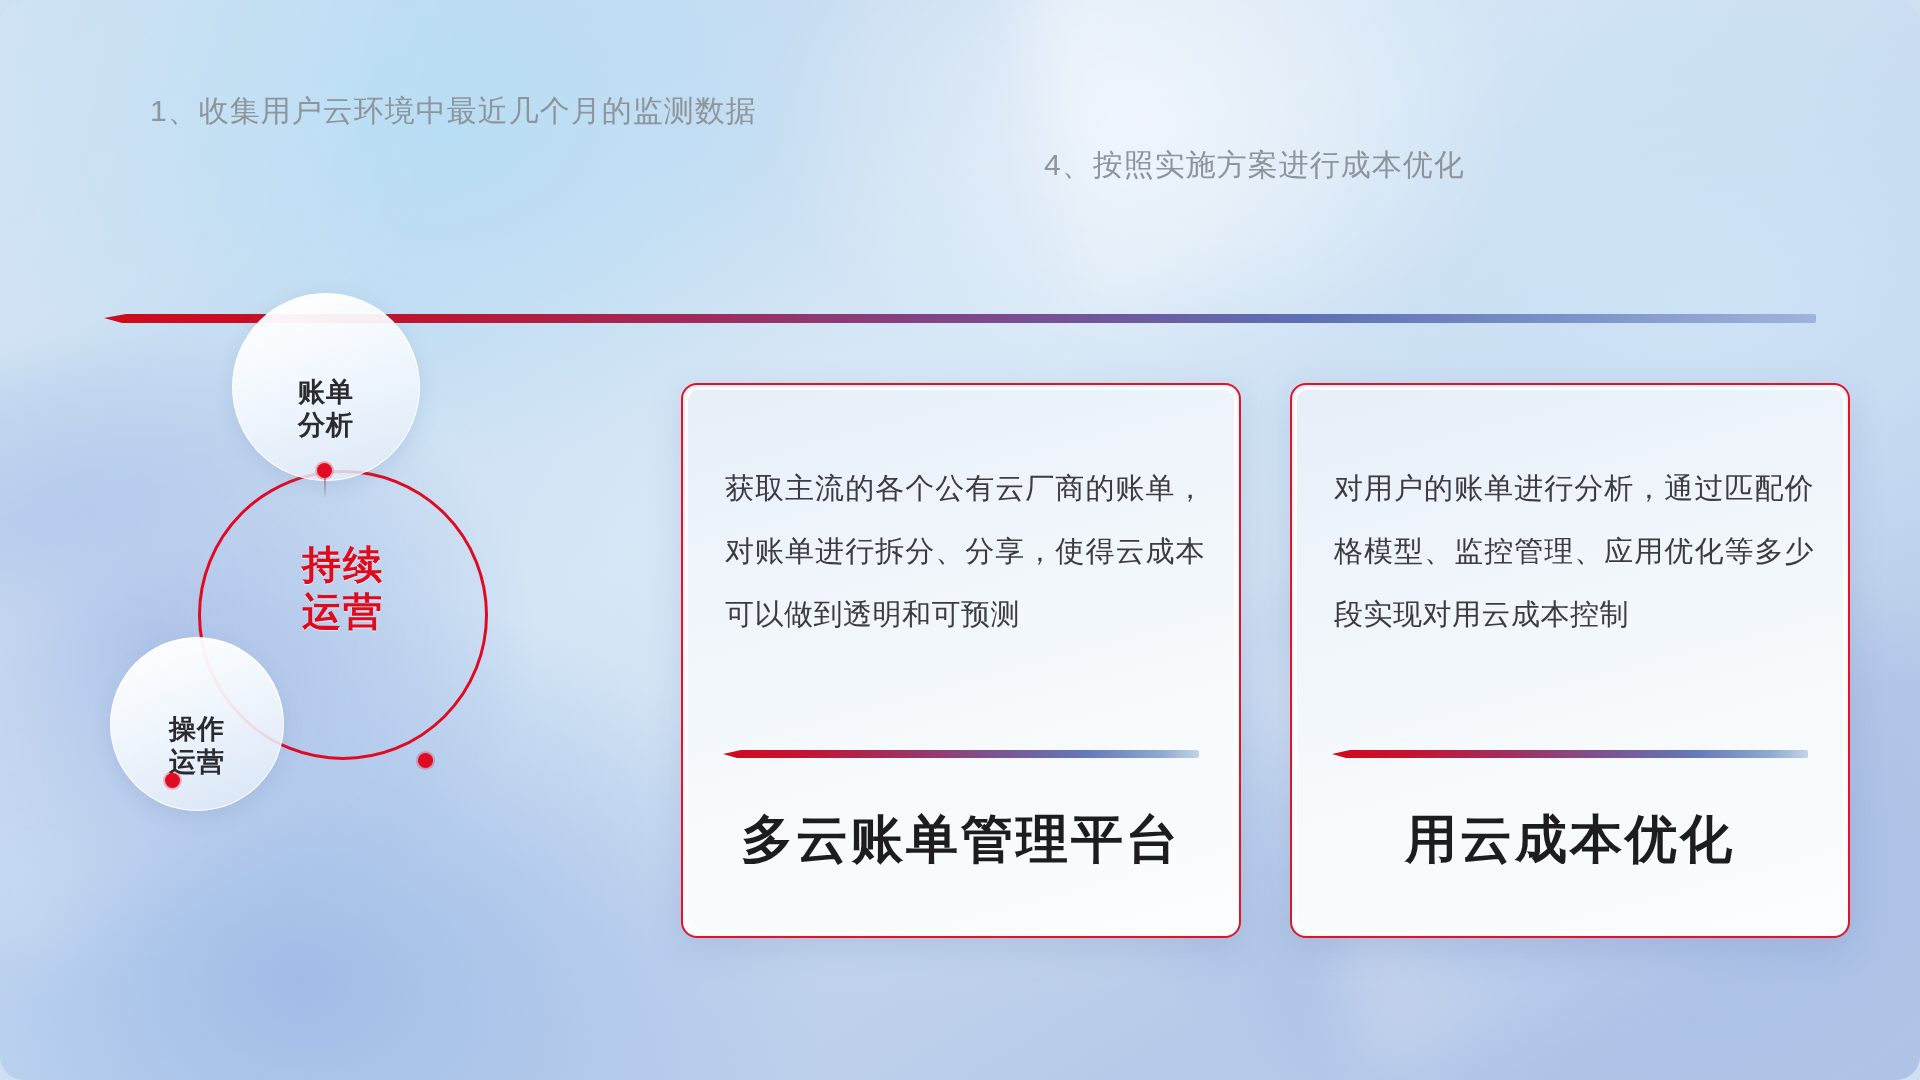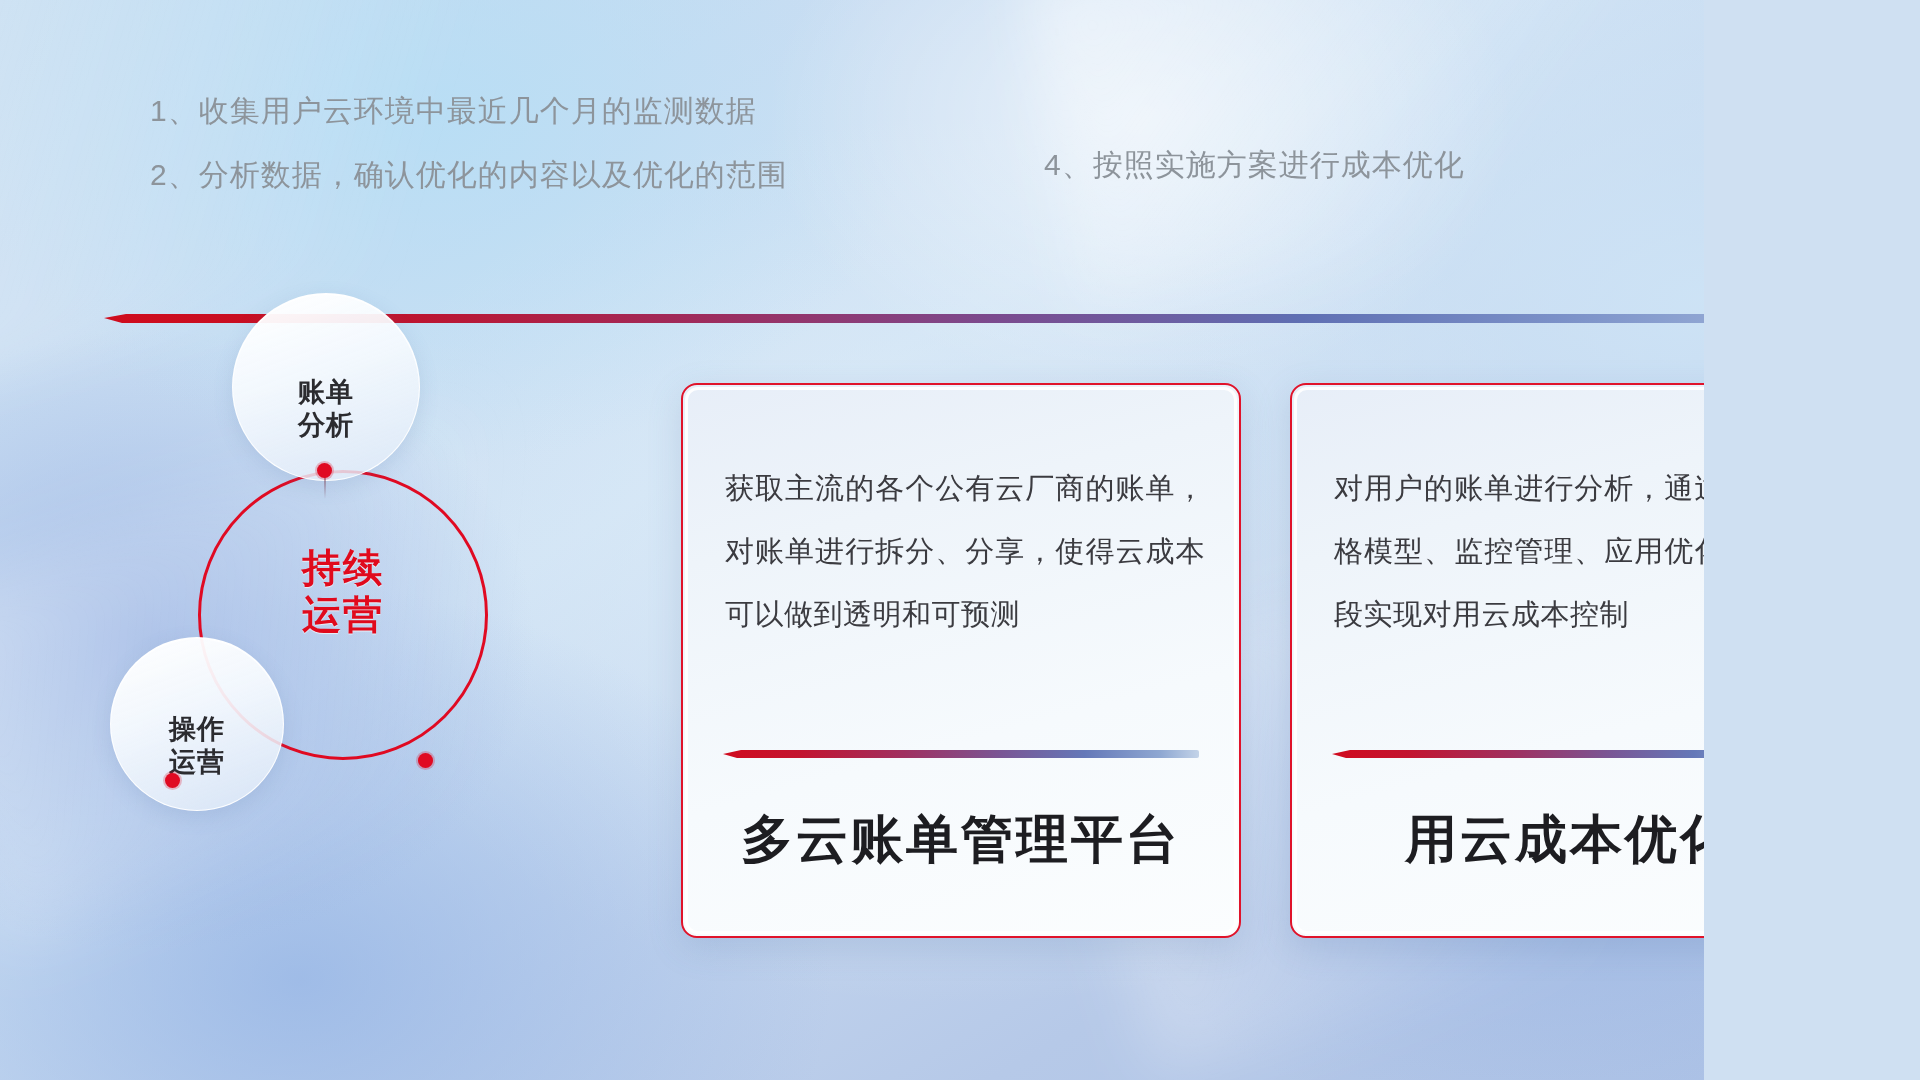--- a/index.html
+++ b/index.html
@@ -2,30 +2,31 @@
 <html><head>
 <meta charset="utf-8">
 <style>
   html,body{margin:0;padding:0;}
   body{
     width:1920px;height:1080px;overflow:hidden;
     font-family:"Liberation Sans","DejaVu Sans",sans-serif;
     background:#cfe0f2;
   }
   #stage{
-    position:relative;width:1704px;height:1080px;overflow:hidden;
+    position:relative;width:1920px;height:1080px;overflow:hidden;
     background:
       radial-gradient(ellipse 520px 380px at 1140px 120px, rgba(255,255,255,.55) 0%, rgba(255,255,255,0) 72%),
       radial-gradient(ellipse 640px 460px at 430px 120px, rgba(182,222,245,.85) 0%, rgba(182,222,245,0) 75%),
       radial-gradient(ellipse 520px 420px at 150px 640px, rgba(150,176,226,.80) 0%, rgba(150,176,226,0) 74%),
       radial-gradient(ellipse 700px 520px at 300px 980px, rgba(146,178,228,.75) 0%, rgba(146,178,228,0) 76%),
       radial-gradient(ellipse 620px 420px at 1560px 820px, rgba(152,180,228,.72) 0%, rgba(152,180,228,0) 76%),
       radial-gradient(ellipse 820px 520px at 1700px 300px, rgba(206,228,246,.9) 0%, rgba(206,228,246,0) 78%),
       radial-gradient(ellipse 900px 620px at 960px 560px, rgba(226,240,250,.75) 0%, rgba(226,240,250,0) 72%),
       linear-gradient(150deg,#bfd9ef 0%,#c9ddf2 22%,#cfe2f4 42%,#c3d5ee 62%,#b6c9e8 80%,#aec3e6 100%);
+    border-radius: 24px;
   }
   
   .streak{position:absolute;pointer-events:none;}
   .s1{left:-220px;top:-120px;width:900px;height:430px;
       background:linear-gradient(120deg,rgba(255,255,255,.38),rgba(255,255,255,0) 70%);
       transform:rotate(-14deg);filter:blur(26px);}
   .s2{left:-80px;top:470px;width:760px;height:360px;
       background:linear-gradient(115deg,rgba(255,255,255,.30),rgba(255,255,255,0) 72%);
       transform:rotate(-20deg);filter:blur(34px);}
   .s3{right:-140px;top:560px;width:760px;height:420px;
@@ -78,20 +79,21 @@
   .dot-top{left:217px;top:108px;}
   .dot-left{left:65px;top:418px;}
   .dot-right{left:318px;top:398px;}
   .tail{position:absolute;width:2px;height:22px;
         background:linear-gradient(180deg,rgba(120,60,80,.55),rgba(120,60,80,0));}
   .tail-top{left:224px;top:122px;}
   .venn-center{
     position:absolute;left:150px;top:190px;width:186px;text-align:center;
     font-size:39px;font-weight:800;color:#e00a1d;line-height:1.2;letter-spacing:2px;
     text-shadow:0 1px 1px rgba(255,255,255,.7);
+    font-family:Liberation Mono, monospace;
   }
 
   
   .card{
     position:absolute;top:383px;width:560px;height:555px;
     border-radius:16px;
     border:2px solid #e0132a;
     background:linear-gradient(165deg,#e7eef8 0%,#eef4fa 26%,#f6fafd 62%,#fbfdfe 100%);
     box-shadow:0 10px 34px rgba(80,110,160,.18);
     box-sizing:border-box;
@@ -124,21 +126,20 @@
 
 <div id="stage">
 
   <div class="streak s1"></div>
   <div class="streak s2"></div>
   <div class="streak s3"></div>
   <div class="streak s4"></div>
 
   <div class="bullets col-left">
     <div class="bullet">1、收集用户云环境中最近几个月的监测数据</div>
-    <div class="bullet">2、分析数据，确认优化的内容以及优化的范围</div>
   </div>
 
   <div class="bullets col-right">
     <div class="bullet">4、按照实施方案进行成本优化</div>
   </div>
 
   <div class="divider"></div>
 
   <div class="venn">
     <div class="ring ring-main"></div>

